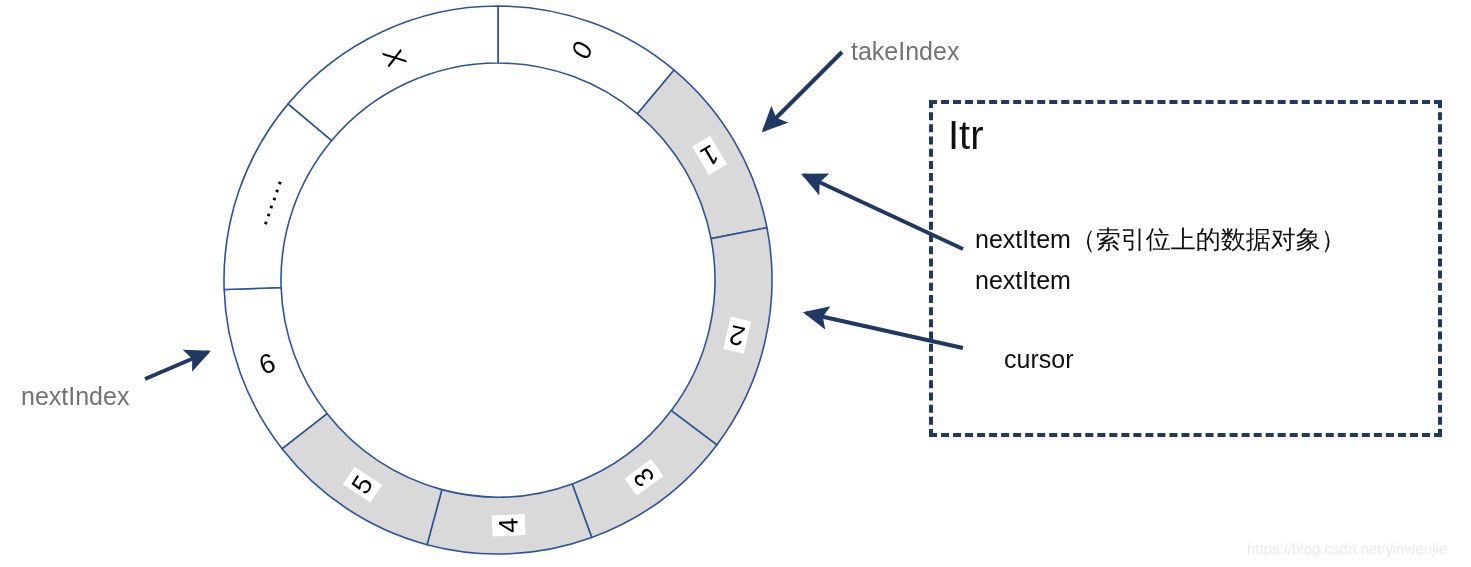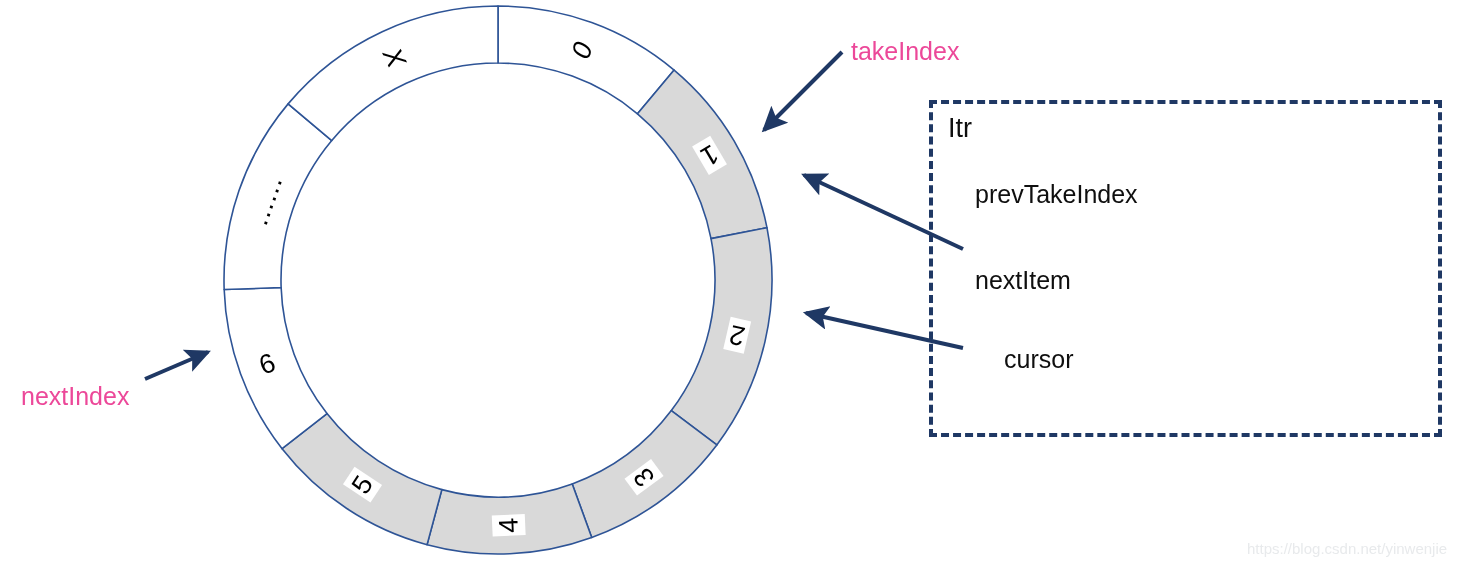--- a/index.html
+++ b/index.html
@@ -35,39 +35,39 @@
     text-anchor: middle;
     dominant-baseline: central;
   }
   .seg-label-box {
     fill: #ffffff;
   }
   .callout-text {
     position: absolute;
     font-family: "Liberation Sans", sans-serif;
     font-size: 25px;
-    color: #ec4899;
+    color: #737373;
     white-space: nowrap;
     line-height: 1.18;
   }
   #panel {
     position: absolute;
     left: 929px;
     top: 100px;
     width: 513px;
     height: 337px;
     border: 4px dashed #1f3864;
     box-sizing: border-box;
     background: transparent;
   }
   #panel-title {
     position: absolute;
     left: 948px;
     top: 113px;
-    font-size: 27px;
+    font-size: 40px;
     color: #0f0f0f;
     font-family: "Liberation Sans", sans-serif;
   }
   .panel-field {
     position: absolute;
     left: 975px;
     font-size: 25px;
     color: #0f0f0f;
     font-family: "Liberation Sans", sans-serif;
     white-space: nowrap;
@@ -162,22 +162,22 @@
   </svg>
 
   <div class="callout-text" id="label-takeIndex">takeIndex</div>
 
   <div class="callout-text" id="label-putIndex">nextIndex</div>
 
   <div id="panel"></div>
 
   <div id="panel-title">Itr</div>
 
-  <div class="panel-field" id="field-prevTakeIndex">prevTakeIndex</div>
 
+  <div class="panel-field" id="field-nextItem">nextItem（索引位上的数据对象）</div>
 
   <div class="panel-field" id="field-nextIndex">nextItem</div>
 
   <div class="panel-field" id="field-cursor">cursor</div>
 
   <div id="watermark">https://blog.csdn.net/yinwenjie</div>
 
 </div>
 
 </body></html>

